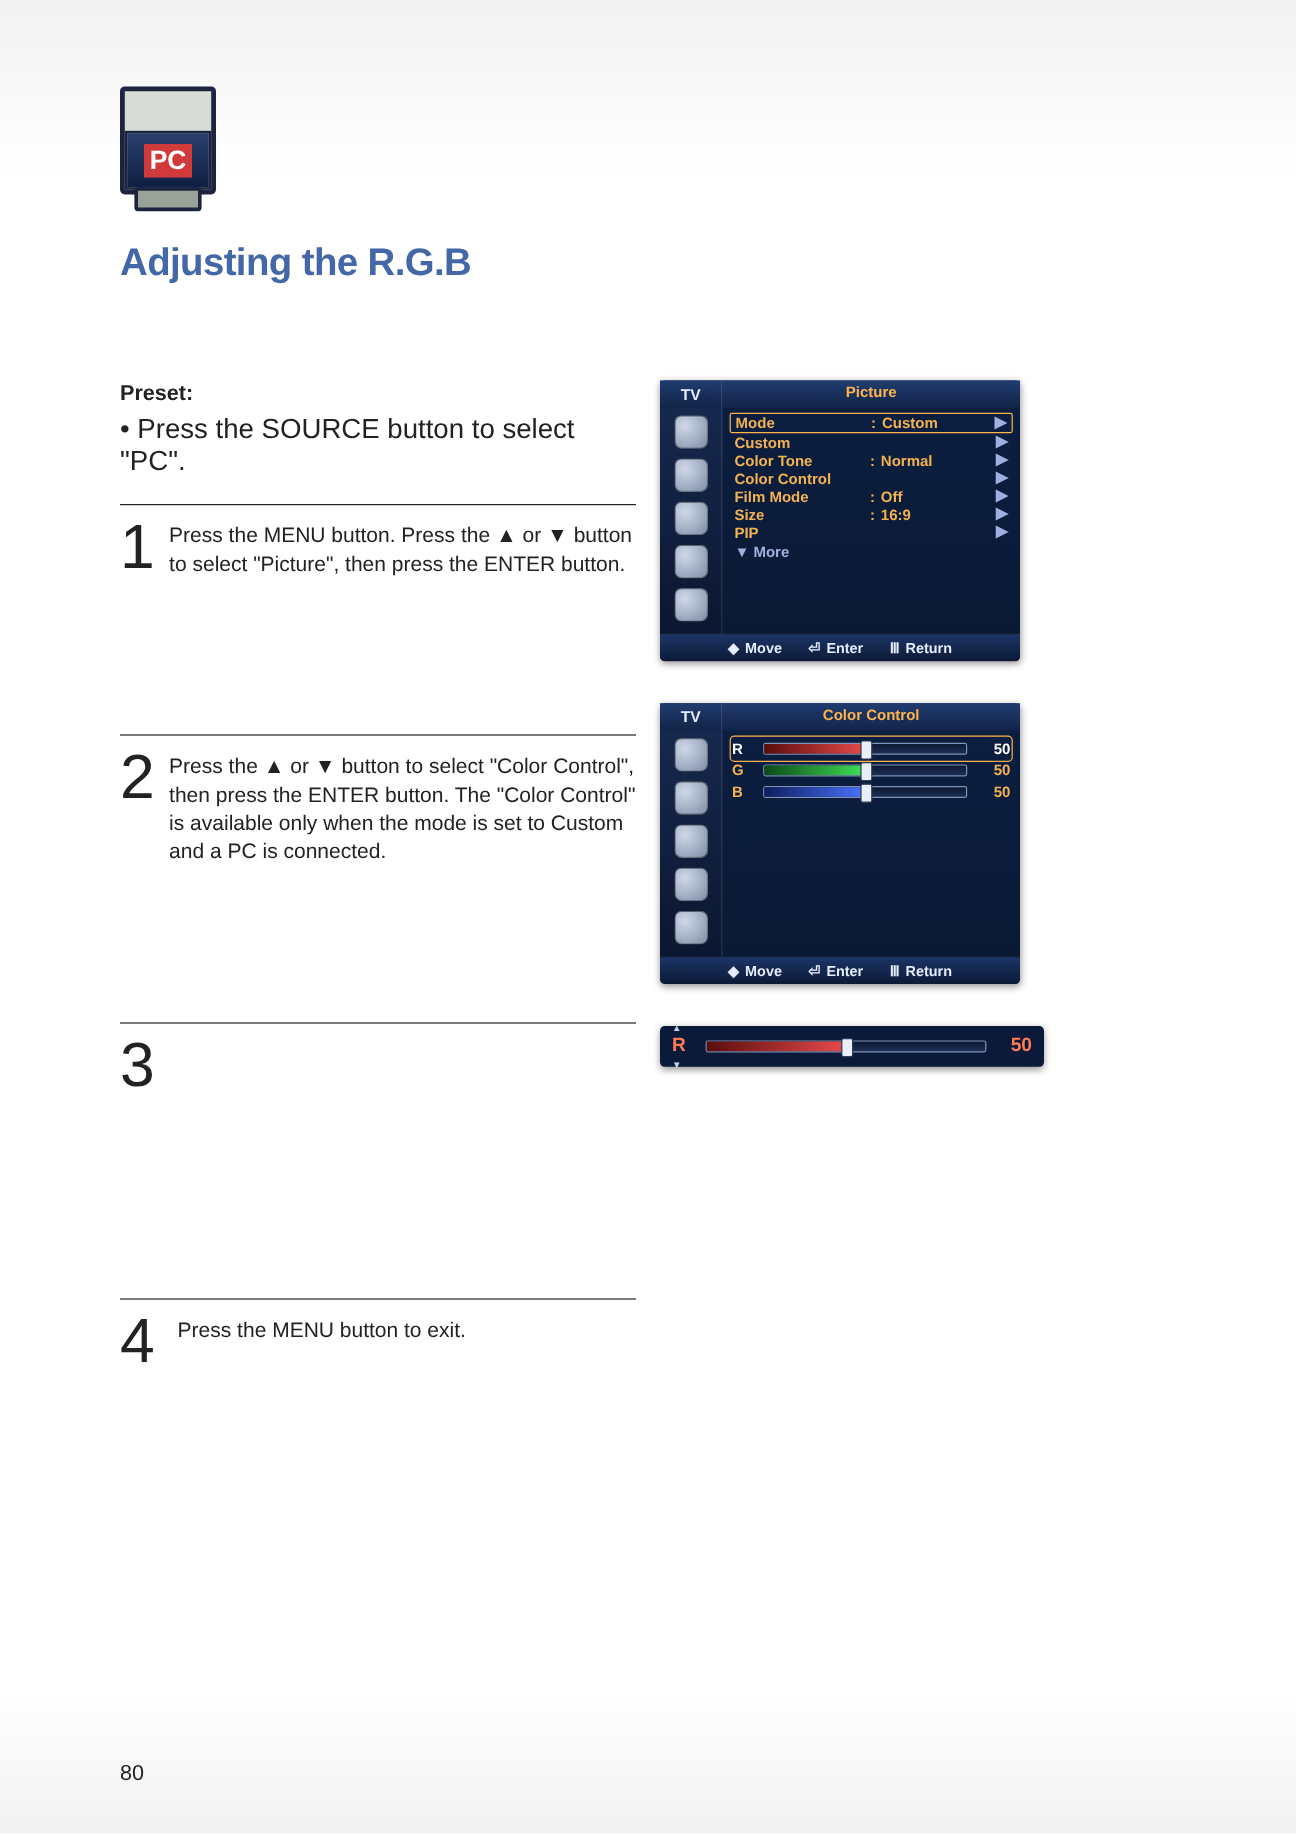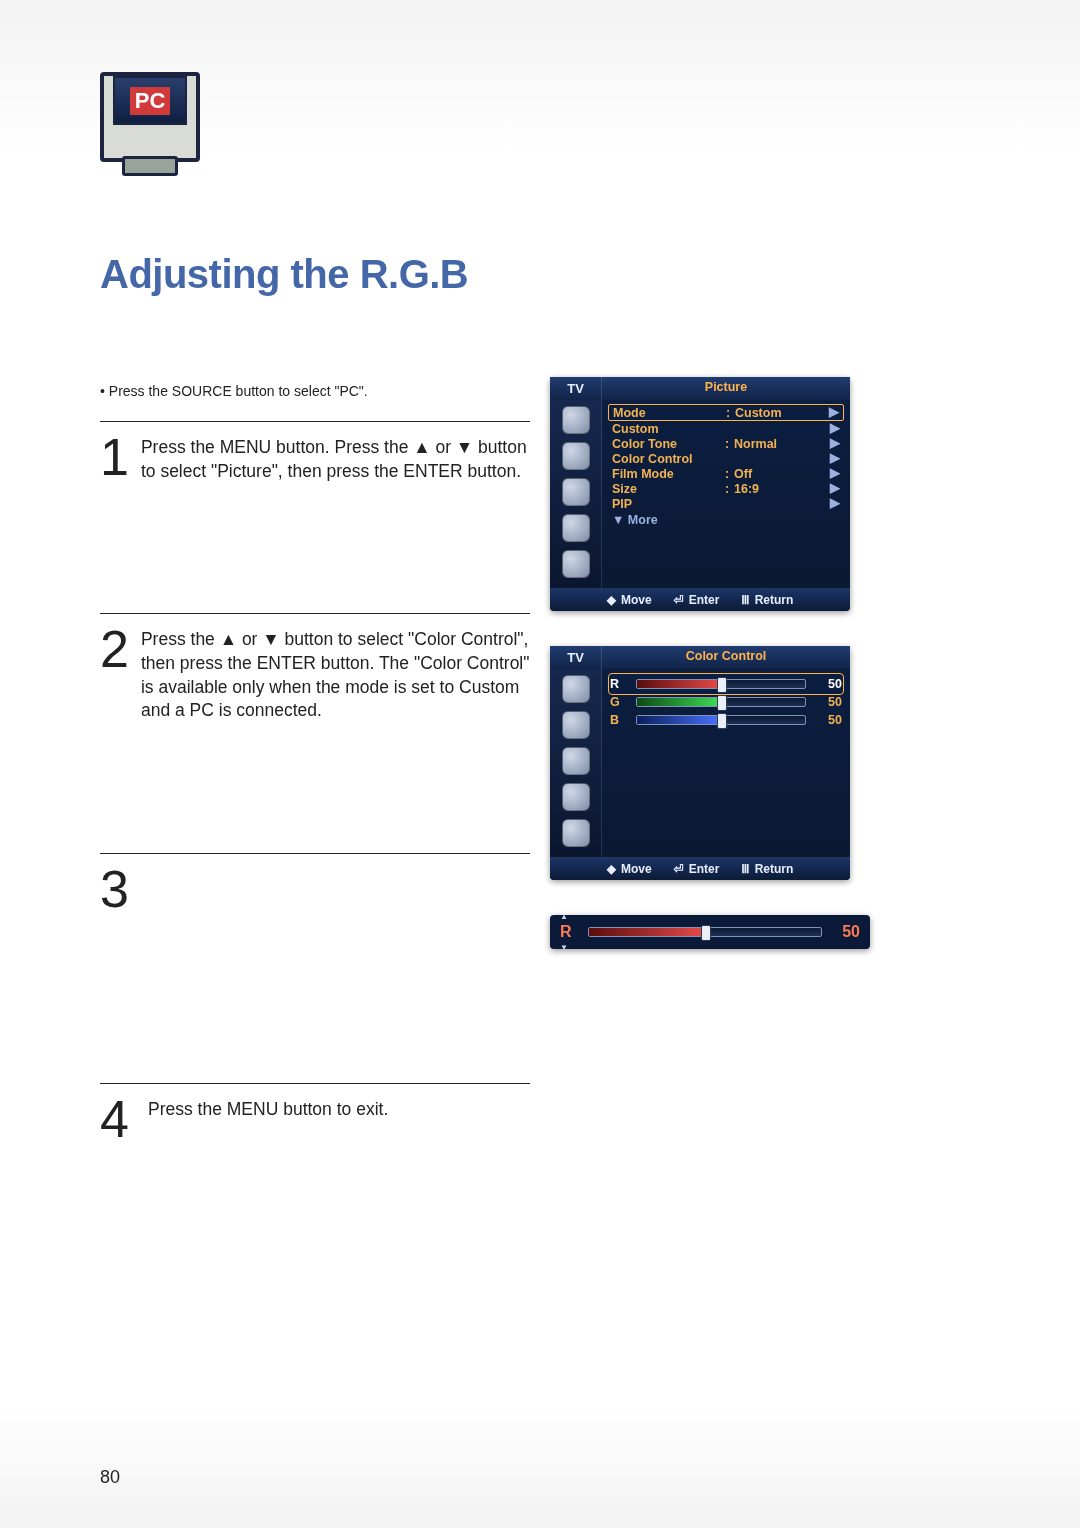--- a/index.html
+++ b/index.html
@@ -25,27 +25,27 @@
   }
 
   
   .header-row {
     display: flex;
     align-items: center;
     gap: 22px;
     margin-top: 12px;
   }
   .pc-icon {
-    width: 100px; height: 90px;
+    width: 80px; height: 90px;
     background: #d9dcd6;
     border: 4px solid #1c2440;
     border-radius: 4px;
     position: relative;
     box-sizing: border-box;
-    display: flex; align-items: flex-start; justify-content: center;
+    display: flex; align-items: flex-end; justify-content: center;
   }
   .pc-icon .screen {
     width: 70px; height: 45px;
     background: linear-gradient(#2a3f6d, #0e1f40);
     border: 2px solid #1c2440;
     display: flex; align-items: center; justify-content: center;
   }
   .pc-icon .screen-badge {
     font-weight: bold; color: #fff; font-size: 22px;
     background: #d13a3a;
@@ -56,43 +56,43 @@
     width: 50px; height: 14px; background: #9aa39a;
     border: 3px solid #1c2440; border-radius: 3px;
   }
   .main-title {
     font-size: 54px;
     font-weight: 900;
     color: #1e2f5e;
     letter-spacing: -1px;
   }
   .sub-title {
-    font-size: 40px;
+    font-size: 32px;
     font-weight: 600;
     color: #4467a8;
-    margin-top: 90px;
+    margin-top: 38px;
     letter-spacing: -0.5px;
   }
 
   
   .content {
     display: grid;
     grid-template-columns: 430px 310px;
     column-gap: 20px;
     margin-top: 80px;
   }
   .left-col { }
   .right-col { }
 
   .preset-label {
     font-weight: bold;
     font-size: 18px;
   }
   .preset-text {
-    font-size: 14px;
+    font-size: 23px;
     margin: 6px 0 22px 0;
   }
 
   .step {
     display: flex;
     gap: 12px;
     border-top: 1px solid #222;
     padding: 12px 0 0 0;
   }
   .step-num {
@@ -262,20 +262,21 @@
       </div>
       <div class="base"></div>
     </div>
   </div>
 
   <div class="sub-title">Adjusting the R.G.B</div>
 
   <div class="content">
 
     <div class="left-col">
+      <div class="preset-label">Preset:</div>
       <div class="preset-text">•  Press the SOURCE button to select "PC".</div>
 
       <div class="step">
         <div class="step-num">1</div>
         <div class="step-body">Press the MENU button. Press the ▲ or ▼ button to select "Picture", then press the ENTER button.</div>
       </div>
       <div class="step-spacer-md"></div>
 
       <div class="step">
         <div class="step-num">2</div>

